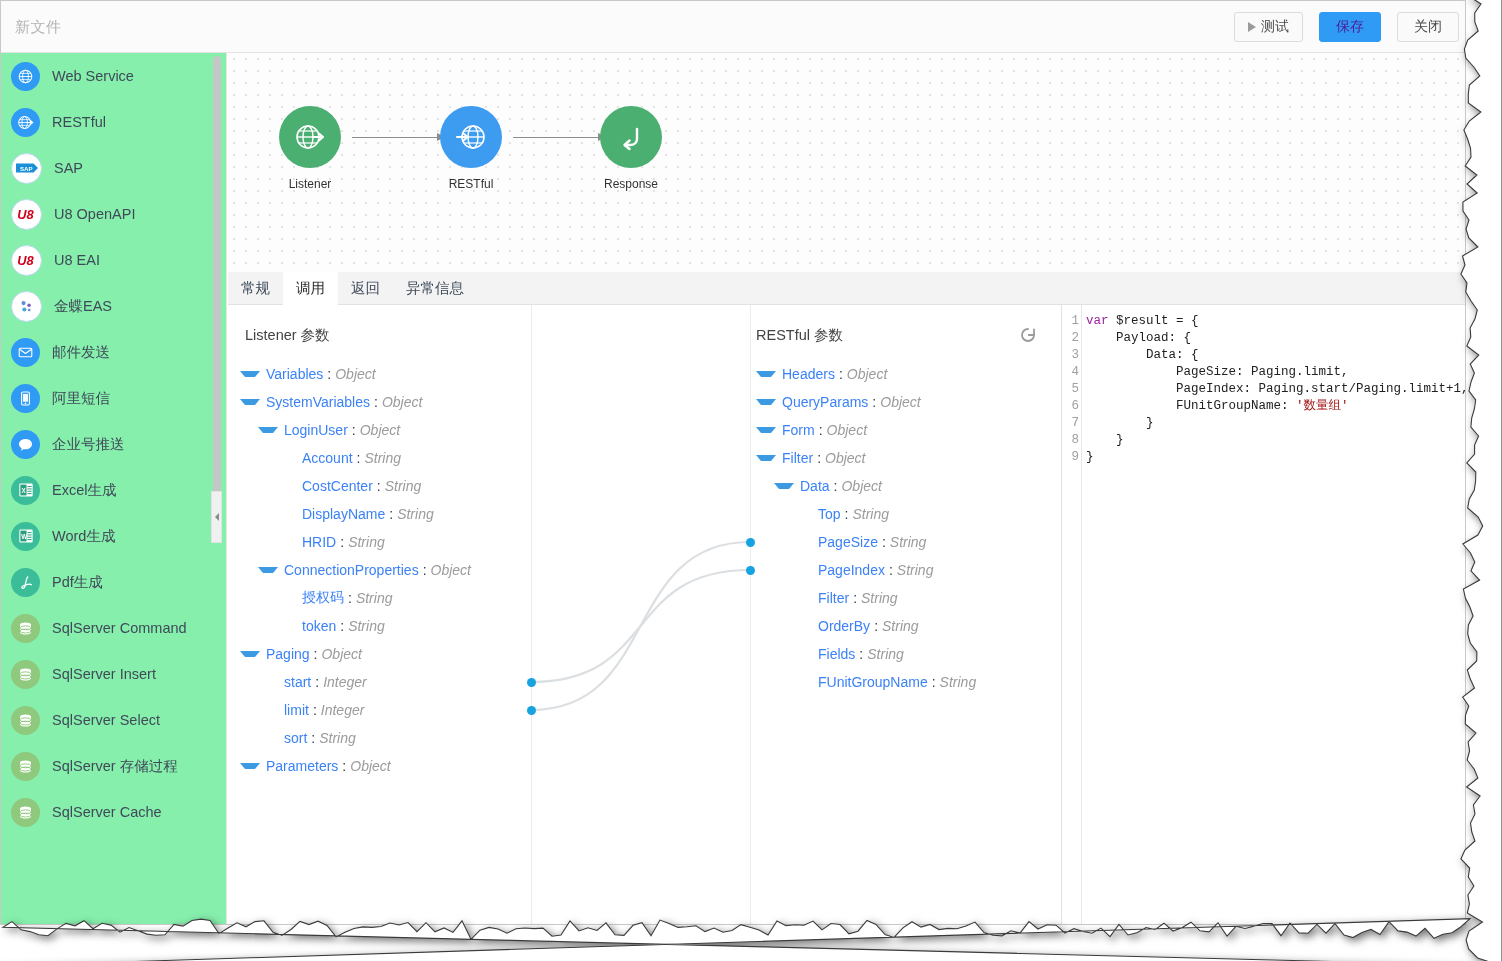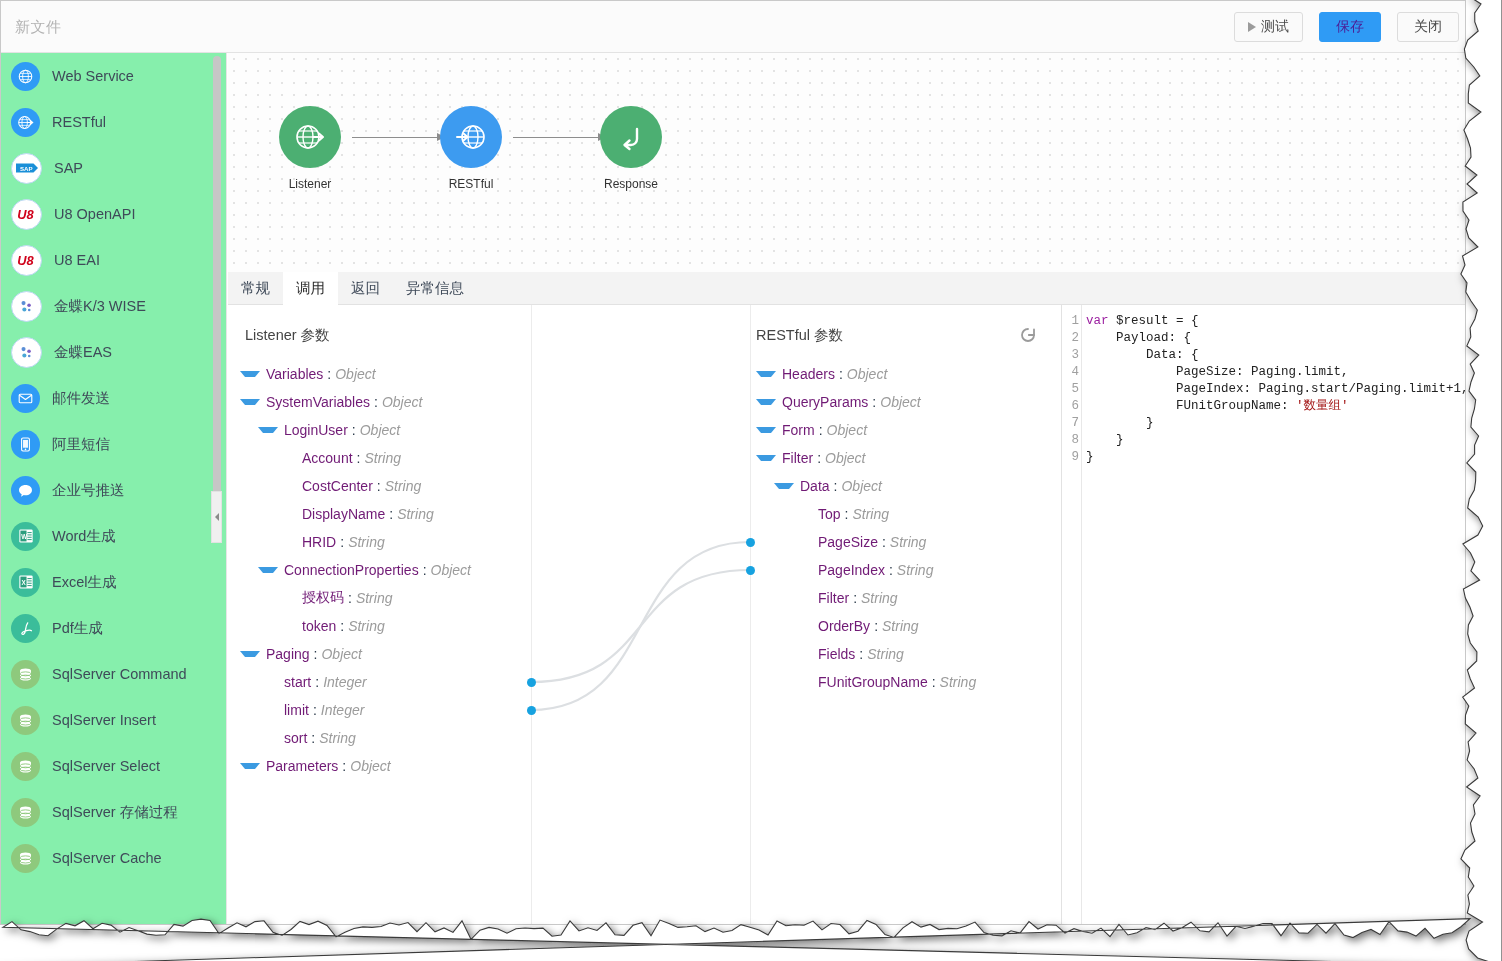--- a/index.html
+++ b/index.html
@@ -129,21 +129,21 @@
   .trow{
     height:28px;display:flex;align-items:center;font-size:14px;
     white-space:nowrap;cursor:pointer;
   }
   .caret{
     width:0;height:0;border-left:5px solid transparent;
     border-right:5px solid transparent;border-top:6px solid #3b9ae1;
     margin-right:6px;flex:0 0 10px;
   }
   .caret.hidden{visibility:hidden;}
-  .tname{color:#701a75;}
+  .tname{color:#3b82f6;}
   .tsep{color:#2b3a4a;margin:0 4px;}
   .ttype{color:#9b9b9b;font-style:italic;}
   .dot{
     position:absolute;width:9px;height:9px;border-radius:50%;
     background:#17a2e0;cursor:pointer;
   }
   .refresh-btn{
     position:absolute;width:20px;height:20px;cursor:pointer;
   }
 
@@ -247,31 +247,20 @@
         </div>
         <div class="side-item">
           <div class="ico outline">
             <svg width="17" height="17" viewBox="0 0 20 20">
               <circle cx="6.5" cy="6" r="2.4" fill="#5b8ed6"></circle>
               <circle cx="13" cy="8.5" r="2.1" fill="#7b5fc4"></circle>
               <circle cx="7.5" cy="13.5" r="2.4" fill="#4aa6d6"></circle>
               <circle cx="13.2" cy="14.2" r="1.5" fill="#5b8ed6"></circle>
             </svg>
           </div>
-          <div class="side-label">金蝶K/3 WISE</div>
-        </div>
-        <div class="side-item">
-          <div class="ico outline">
-            <svg width="17" height="17" viewBox="0 0 20 20">
-              <circle cx="6.5" cy="6" r="2.4" fill="#5b8ed6"></circle>
-              <circle cx="13" cy="8.5" r="2.1" fill="#7b5fc4"></circle>
-              <circle cx="7.5" cy="13.5" r="2.4" fill="#4aa6d6"></circle>
-              <circle cx="13.2" cy="14.2" r="1.5" fill="#5b8ed6"></circle>
-            </svg>
-          </div>
           <div class="side-label">金蝶EAS</div>
         </div>
         <div class="side-item">
           <div class="ico" style="background: rgb(47, 155, 245);">
             <svg width="17" height="17" viewBox="0 0 20 20">
               <rect x="2.6" y="5" width="14.8" height="10" rx="1.2" fill="none" stroke="#fff" stroke-width="1.3"></rect>
               <path d="M2.6 5.8 L10 11.2 L17.4 5.8" fill="none" stroke="#fff" stroke-width="1.3" stroke-linejoin="round"></path>
             </svg>
           </div>
           <div class="side-label">邮件发送</div>
@@ -286,48 +275,48 @@
           </div>
           <div class="side-label">阿里短信</div>
         </div>
         <div class="side-item">
           <div class="ico" style="background: rgb(47, 155, 245);">
             <svg width="17" height="17" viewBox="0 0 20 20">
               <path d="M10 3.6 C5.6 3.6 2.4 6.3 2.4 9.6 C2.4 11.6 3.6 13.4 5.5 14.5 L4.8 17.4 L8 15.4 C8.65 15.53 9.3 15.6 10 15.6 C14.4 15.6 17.6 12.9 17.6 9.6 C17.6 6.3 14.4 3.6 10 3.6 Z" fill="#fff"></path>
             </svg>
           </div>
           <div class="side-label">企业号推送</div>
+        </div>
+        <div class="side-item">
+          <div class="ico" style="background: rgb(59, 189, 154);">
+            <svg width="18" height="18" viewBox="0 0 20 20">
+              <rect x="2.6" y="2.8" width="14.8" height="14.4" rx="1.4" fill="#fff"></rect>
+              <rect x="3.8" y="4" width="6.8" height="12" fill="#2b9e7e"></rect>
+              <text x="5" y="13.2" font-family="Liberation Sans,sans-serif" font-size="7" font-weight="bold" fill="#fff">X</text>
+              <line x1="11.6" y1="6.2" x2="16.3" y2="6.2" stroke="#2b9e7e" stroke-width="1.1"></line>
+              <line x1="11.6" y1="8.8" x2="16.3" y2="8.8" stroke="#2b9e7e" stroke-width="1.1"></line>
+              <line x1="11.6" y1="11.4" x2="16.3" y2="11.4" stroke="#2b9e7e" stroke-width="1.1"></line>
+              <line x1="11.6" y1="14" x2="16.3" y2="14" stroke="#2b9e7e" stroke-width="1.1"></line>
+            </svg>
+          </div>
+          <div class="side-label">Excel生成</div>
         </div>
         <div class="side-item">
           <div class="ico" style="background: rgb(59, 189, 154);">
             <svg width="18" height="18" viewBox="0 0 20 20">
               <rect x="2.6" y="2.8" width="14.8" height="14.4" rx="1.4" fill="#fff"></rect>
               <rect x="3.8" y="4" width="6.8" height="12" fill="#2b9e7e"></rect>
               <text x="4.6" y="13.2" font-family="Liberation Sans,sans-serif" font-size="7" font-weight="bold" fill="#fff">W</text>
               <line x1="11.6" y1="6.2" x2="16.3" y2="6.2" stroke="#2b9e7e" stroke-width="1.1"></line>
               <line x1="11.6" y1="8.8" x2="16.3" y2="8.8" stroke="#2b9e7e" stroke-width="1.1"></line>
               <line x1="11.6" y1="11.4" x2="16.3" y2="11.4" stroke="#2b9e7e" stroke-width="1.1"></line>
               <line x1="11.6" y1="14" x2="16.3" y2="14" stroke="#2b9e7e" stroke-width="1.1"></line>
             </svg>
           </div>
           <div class="side-label">Word生成</div>
-        </div>
-        <div class="side-item">
-          <div class="ico" style="background: rgb(59, 189, 154);">
-            <svg width="18" height="18" viewBox="0 0 20 20">
-              <rect x="2.6" y="2.8" width="14.8" height="14.4" rx="1.4" fill="#fff"></rect>
-              <rect x="3.8" y="4" width="6.8" height="12" fill="#2b9e7e"></rect>
-              <text x="5" y="13.2" font-family="Liberation Sans,sans-serif" font-size="7" font-weight="bold" fill="#fff">X</text>
-              <line x1="11.6" y1="6.2" x2="16.3" y2="6.2" stroke="#2b9e7e" stroke-width="1.1"></line>
-              <line x1="11.6" y1="8.8" x2="16.3" y2="8.8" stroke="#2b9e7e" stroke-width="1.1"></line>
-              <line x1="11.6" y1="11.4" x2="16.3" y2="11.4" stroke="#2b9e7e" stroke-width="1.1"></line>
-              <line x1="11.6" y1="14" x2="16.3" y2="14" stroke="#2b9e7e" stroke-width="1.1"></line>
-            </svg>
-          </div>
-          <div class="side-label">Excel生成</div>
         </div>
         <div class="side-item">
           <div class="ico" style="background: rgb(59, 189, 154);">
             <svg width="17" height="17" viewBox="0 0 20 20">
               <path d="M12.6 3.4 C11 5.6 10.4 8.6 10.1 11 C9.8 13.6 9 16.2 7.4 16.8 C6.2 17.2 5.3 16.3 5.9 15.3 C6.8 13.8 9.6 12.7 12.6 12.2 C14.5 11.9 16.3 12 17 12.6" fill="none" stroke="#fff" stroke-width="1.5" stroke-linecap="round"></path>
             </svg>
           </div>
           <div class="side-label">Pdf生成</div>
         </div>
         <div class="side-item">

